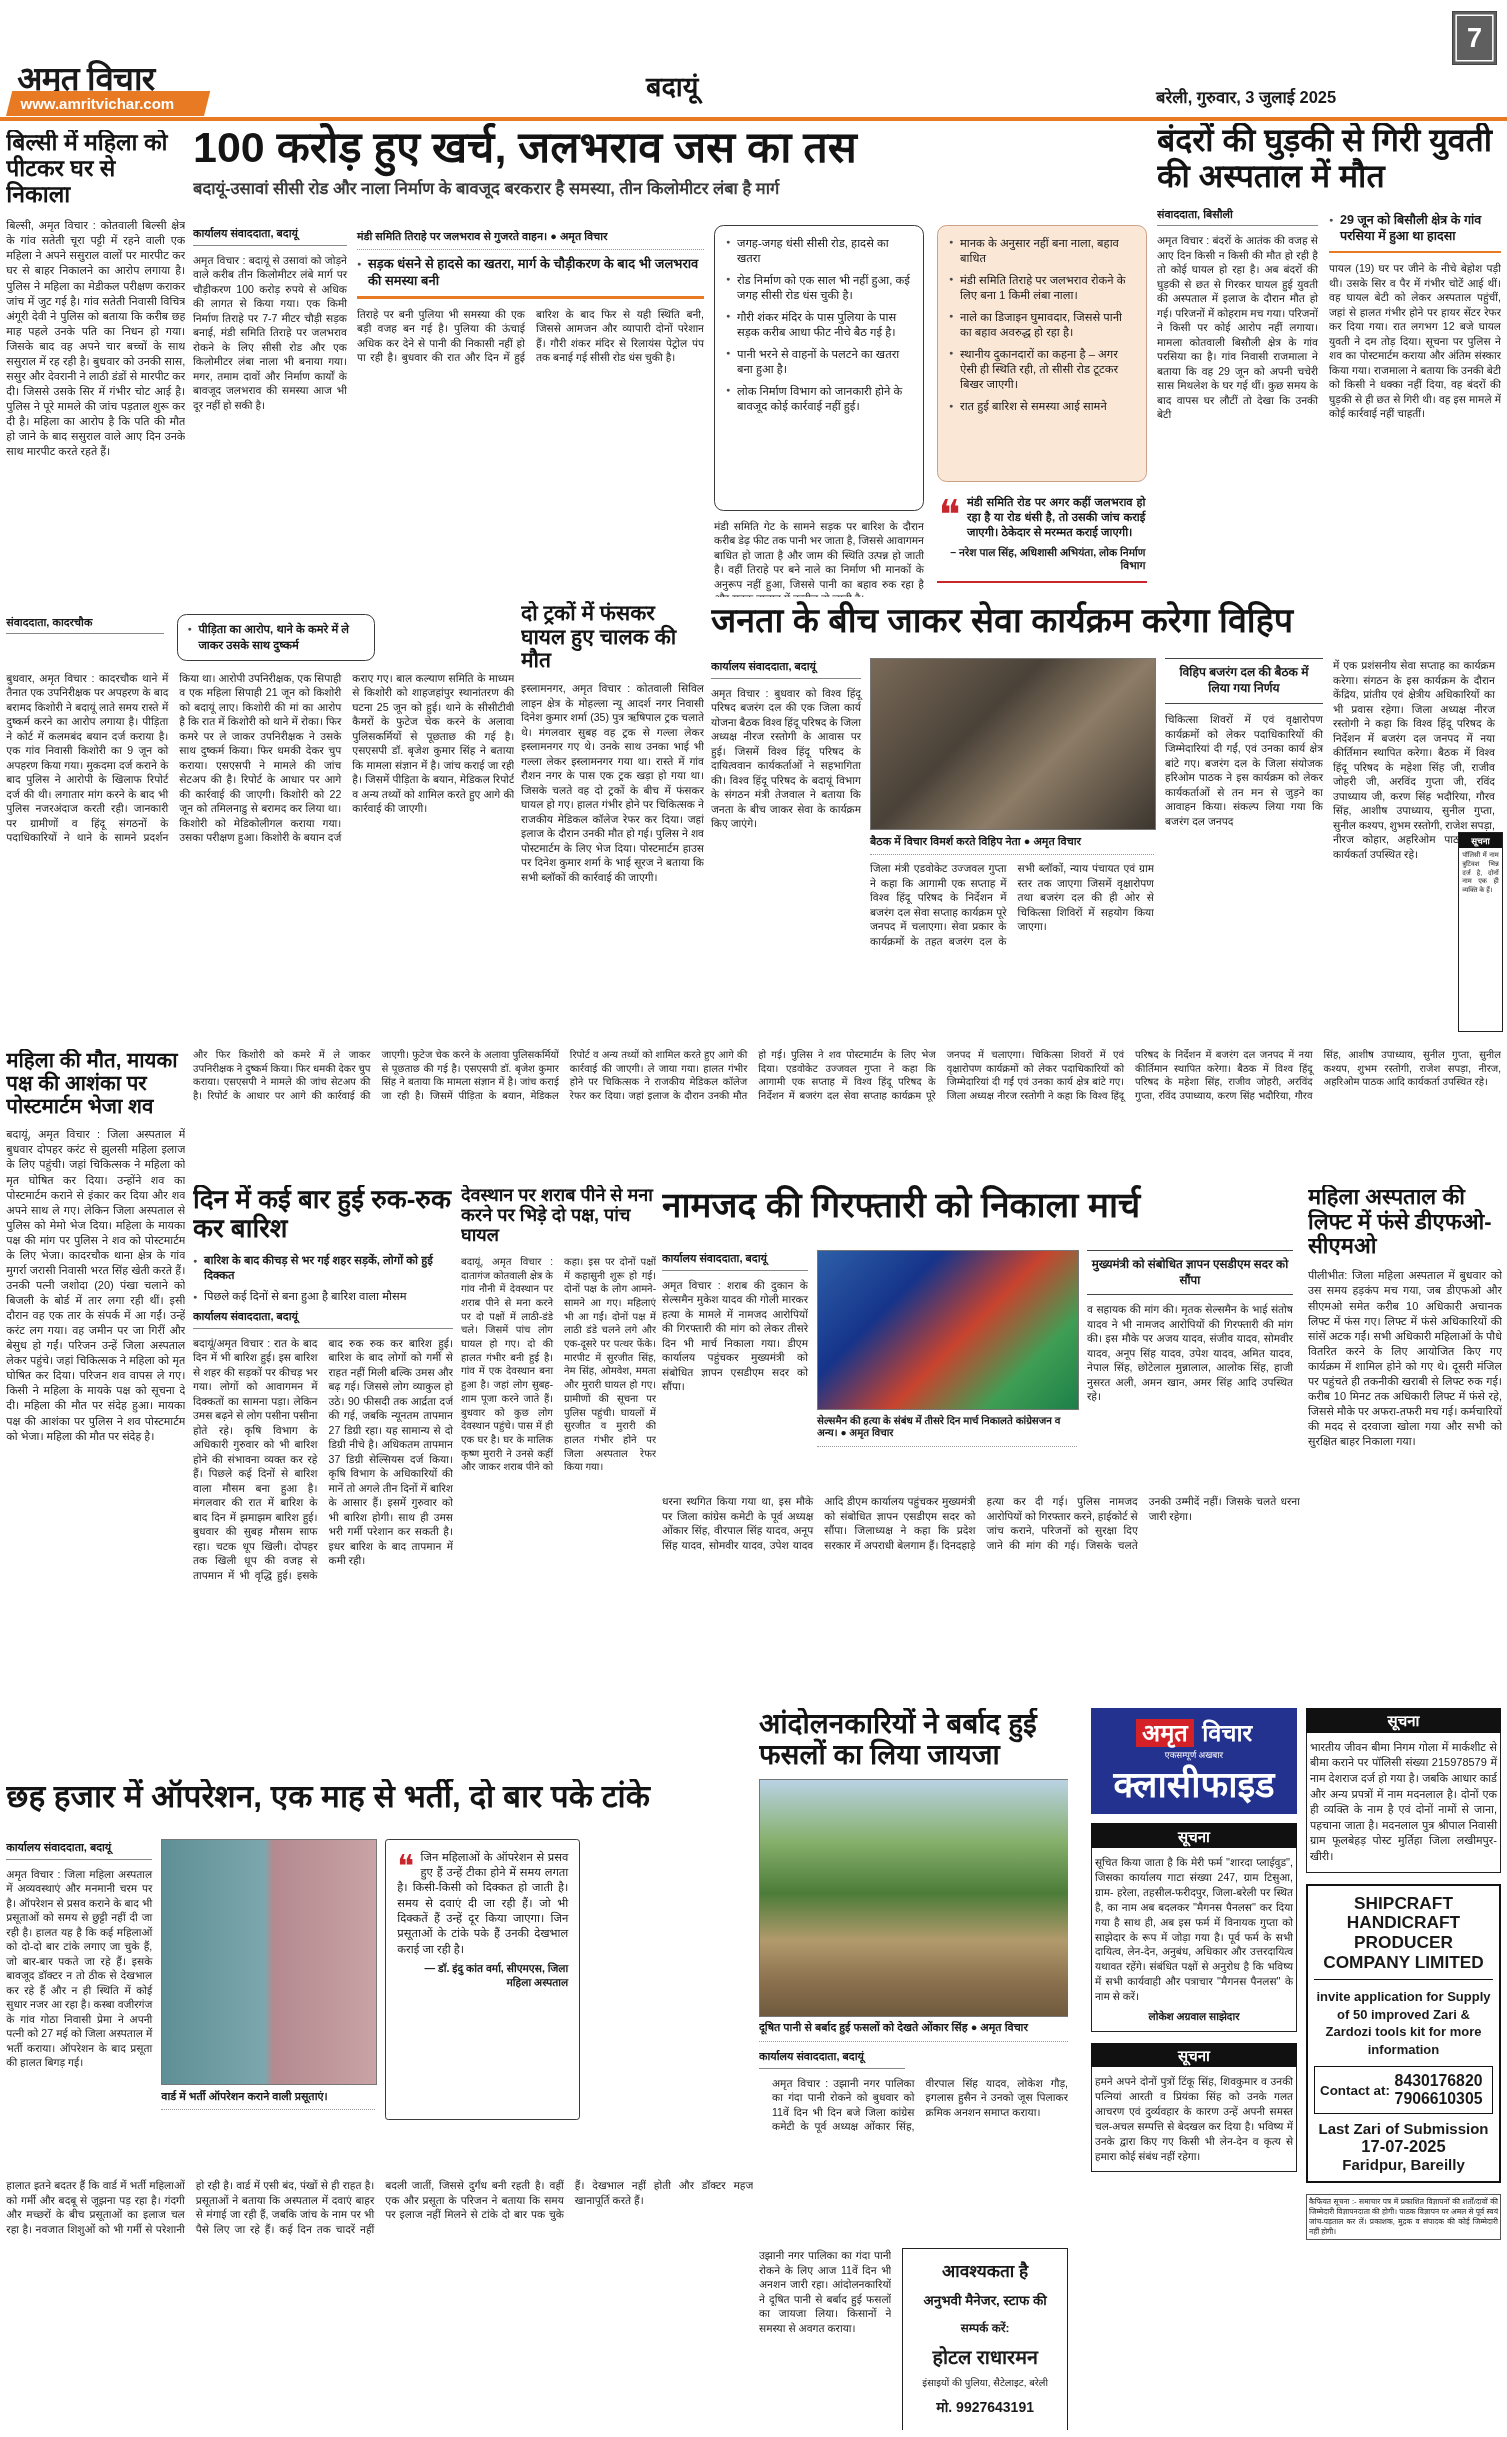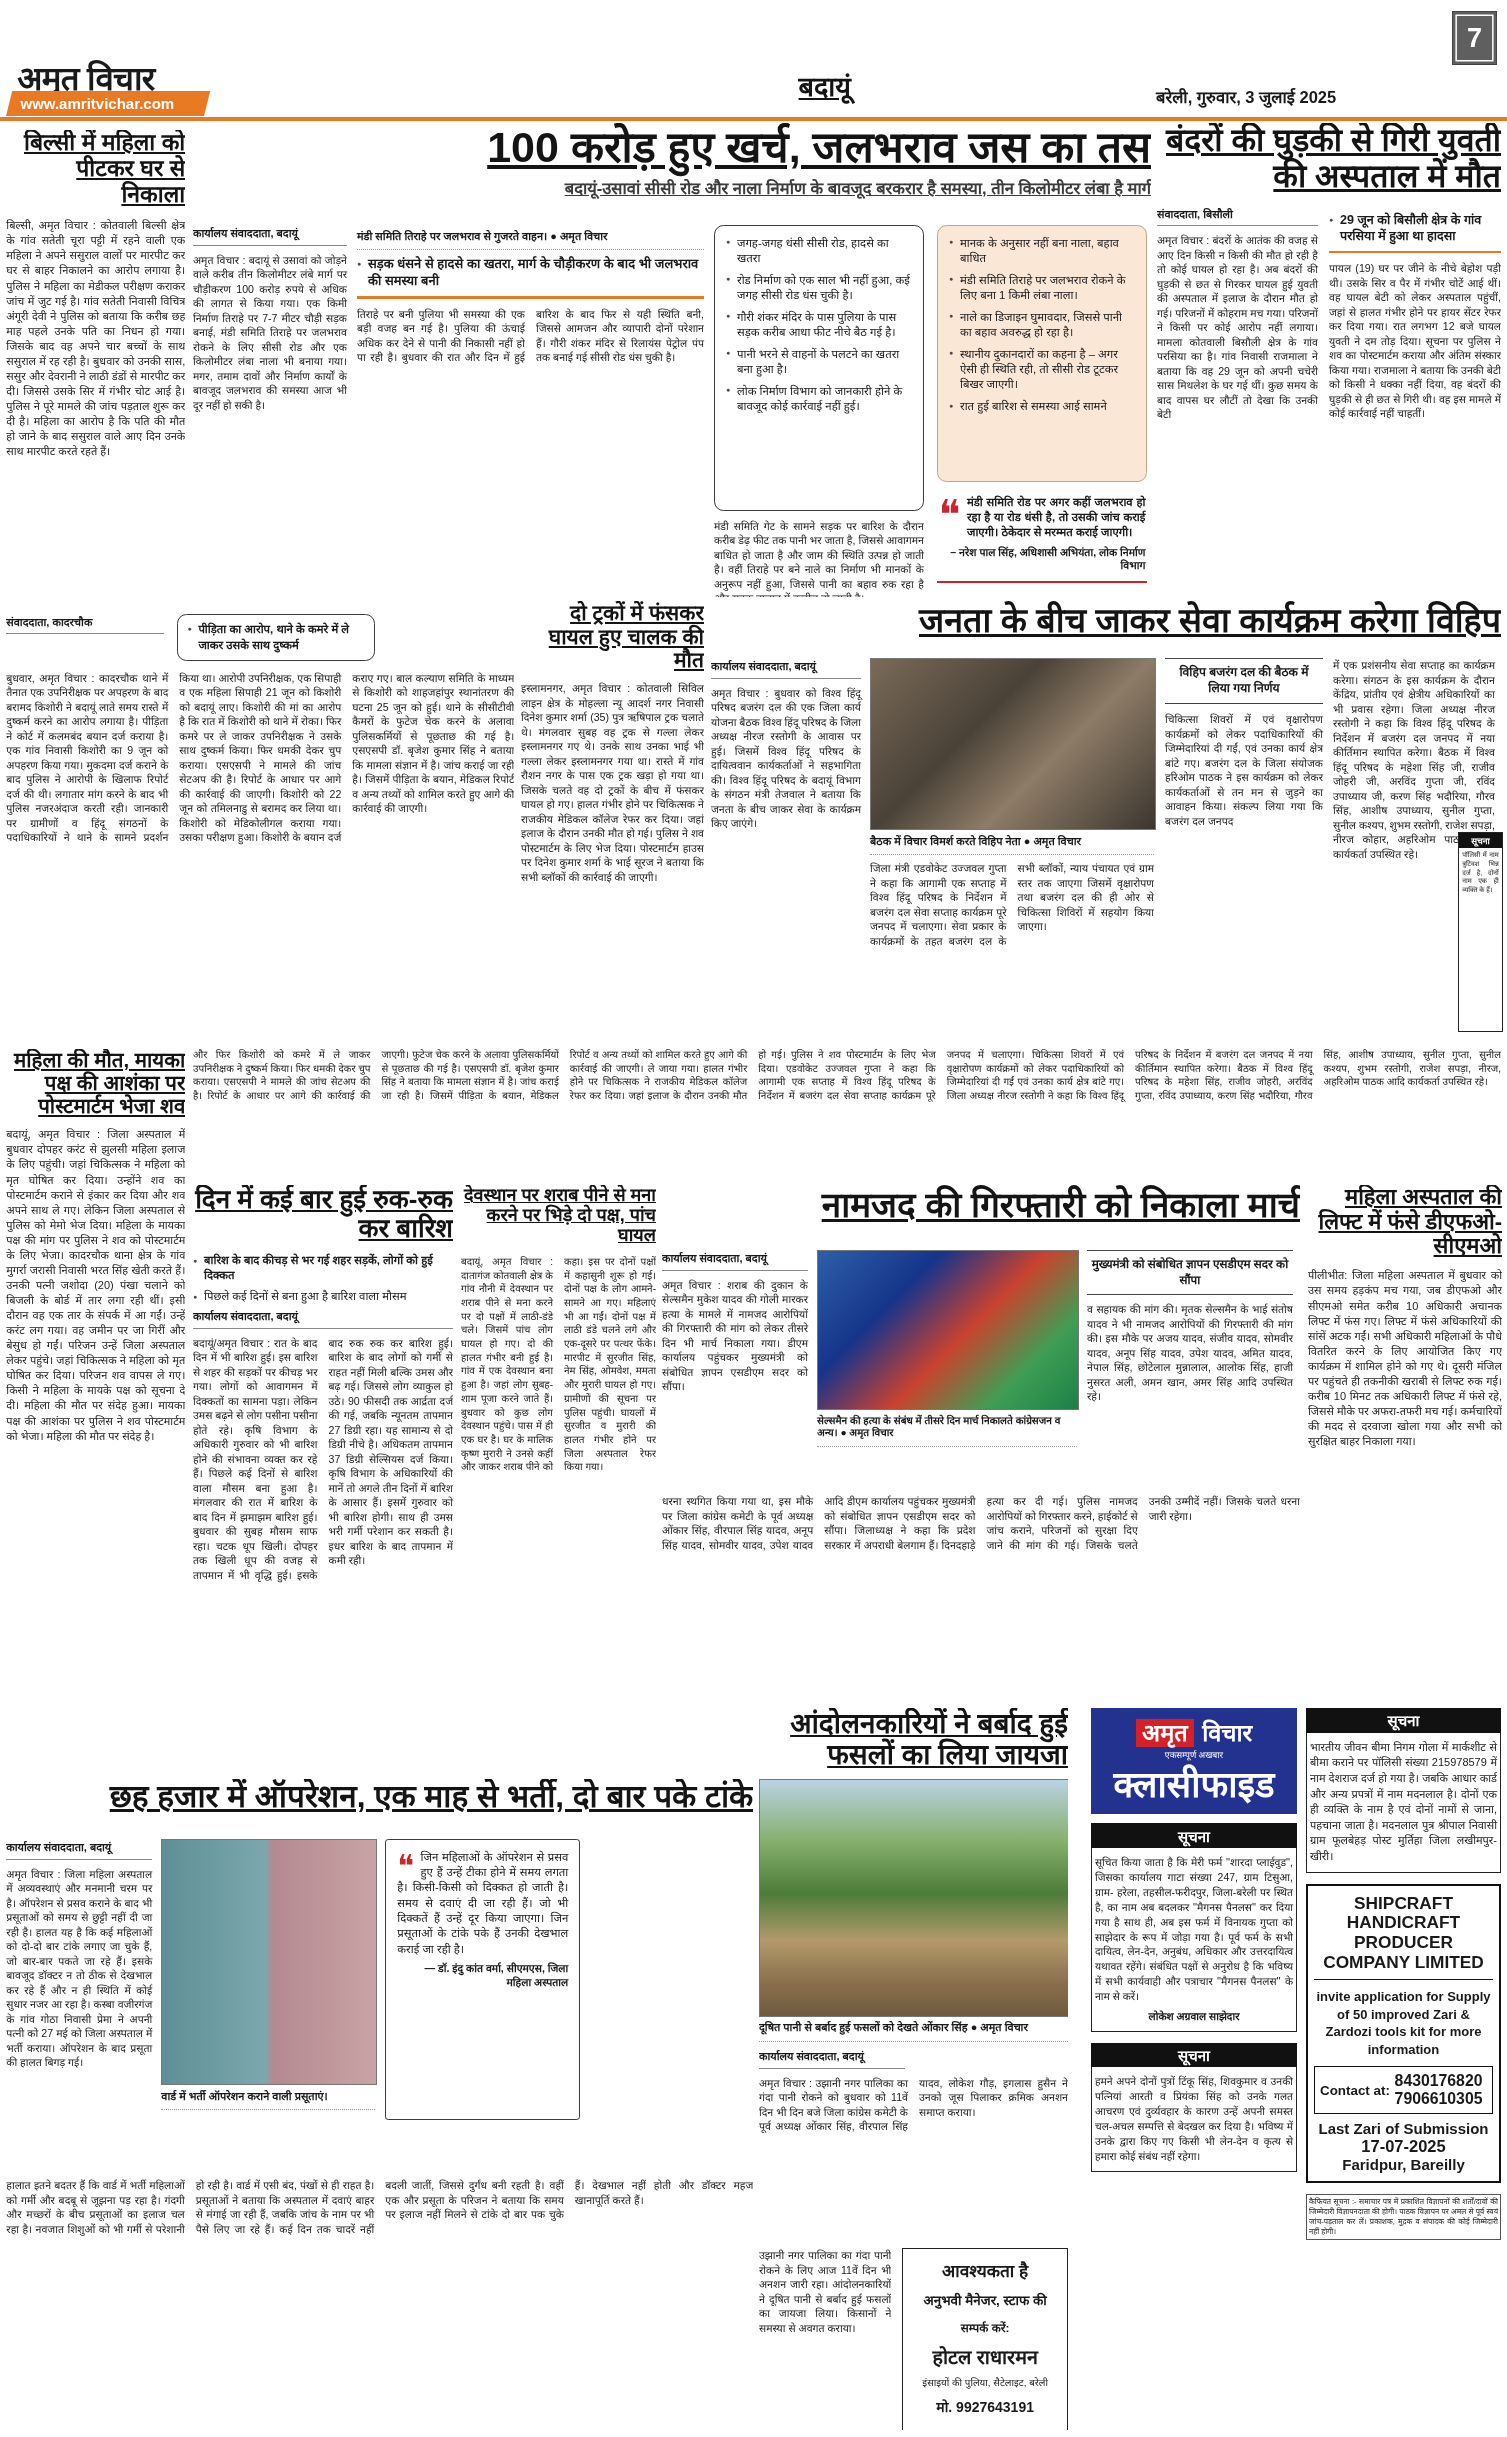--- a/index.html
+++ b/index.html
@@ -1,19 +1,19 @@
 <!DOCTYPE html>
 <html lang="hi" style="font-size:12.6px"><head>
 <meta charset="utf-8">
 <style>
   html,body{margin:0;padding:0;background:#e8e8e8;}
   #page{position:relative;width:1508px;height:2438px;background:#fff;overflow:hidden;
         font-family:"Liberation Sans","DejaVu Sans",sans-serif;color:#1a1a1a;}
   .abs{position:absolute;}
-  .hl{font-weight:bold;color:#141414;line-height:1.12;text-align:right;text-decoration:underline;}
+  .hl{font-weight:bold;color:#141414;line-height:1.12;text-align:left;}
   .bodytxt{font-size:10.6px;line-height:1.37;text-align:justify;color:#1b1b1b;}
   .cols2{column-count:2;column-gap:11px;}
   .cols3{column-count:3;column-gap:11px;}
   .cols4{column-count:4;column-gap:11px;}
   .cols7{column-count:7;column-gap:11px;}
   .byline{font-weight:bold;font-size:11px;padding-bottom:4.7px;border-bottom:0.8px solid #888;margin-bottom:7px;}
   .photo{position:relative;border:0.8px solid #777;overflow:hidden;}
   .cap{font-weight:bold;font-size:11px;line-height:1.25;padding:4.7px 0 5.5px;border-bottom:0.8px dotted #999;margin-bottom:6.3px;}
   .bbox{border:1.3px solid #3a3a3a;border-radius:9.5px;padding:9.5px 11px;background:#fff;}
   .bbox.peach{background:#fbe7d6;border-color:#caa086;}
@@ -219,21 +219,21 @@
     <div class="abs" style="left:0;top:399px;width:747px;height:246px;">
       <div class="bodytxt cols4" style="height:100%;overflow:hidden;">हालात इतने बदतर हैं कि वार्ड में भर्ती महिलाओं को गर्मी और बदबू से जूझना पड़ रहा है। गंदगी और मच्छरों के बीच प्रसूताओं का इलाज चल रहा है। नवजात शिशुओं को भी गर्मी से परेशानी हो रही है। वार्ड में एसी बंद, पंखों से ही राहत है। प्रसूताओं ने बताया कि अस्पताल में दवाएं बाहर से मंगाई जा रही हैं, जबकि जांच के नाम पर भी पैसे लिए जा रहे हैं। कई दिन तक चादरें नहीं बदली जातीं, जिससे दुर्गंध बनी रहती है। वहीं एक और प्रसूता के परिजन ने बताया कि समय पर इलाज नहीं मिलने से टांके दो बार पक चुके हैं। देखभाल नहीं होती और डॉक्टर महज खानापूर्ति करते हैं।</div>
     </div>
   </div>
 
   <div class="abs" style="left:759px;top:1708px;width:309px;height:722px;overflow:hidden;">
     <div class="hl" style="font-size:28px;">आंदोलनकारियों ने बर्बाद हुई फसलों का लिया जायजा</div>
     <div class="photo" style="width:100%;height:236px;margin-top:7.9px;background:linear-gradient(180deg,#b9d2e4 0%,#86b06c 26%,#4c7c39 48%,#b29a6c 68%,#8a6f4d 86%,#6f5a3e 100%);"></div>
     <div class="cap">दूषित पानी से बर्बाद हुई फसलों को देखते ओंकार सिंह ● अमृत विचार</div>
     <div class="byline" style="width:146px;">कार्यालय संवाददाता, बदायूं</div>
-    <div class="bodytxt cols2" style="height:165px;overflow:hidden;">अमृत विचार : उझानी नगर पालिका का गंदा पानी रोकने को बुधवार को 11वें दिन भी दिन बजे जिला कांग्रेस कमेटी के पूर्व अध्यक्ष ओंकार सिंह, वीरपाल सिंह यादव, लोकेश गौड़, इगलास हुसैन ने उनको जूस पिलाकर क्रमिक अनशन समाप्त कराया।</div>
+    <div class="bodytxt cols2" style="height:165px;overflow:hidden;margin-left:13px;">अमृत विचार : उझानी नगर पालिका का गंदा पानी रोकने को बुधवार को 11वें दिन भी दिन बजे जिला कांग्रेस कमेटी के पूर्व अध्यक्ष ओंकार सिंह, वीरपाल सिंह यादव, लोकेश गौड़, इगलास हुसैन ने उनको जूस पिलाकर क्रमिक अनशन समाप्त कराया।</div>
     <div style="display:flex;gap:11px;margin-top:7.9px;">
       <div class="bodytxt" style="width:134px;height:236px;overflow:hidden;">उझानी नगर पालिका का गंदा पानी रोकने के लिए आज 11वें दिन भी अनशन जारी रहा। आंदोलनकारियों ने दूषित पानी से बर्बाद हुई फसलों का जायजा लिया। किसानों ने समस्या से अवगत कराया।</div>
       <div style="width:153px;border:1.6px solid #222;padding:9.5px 6.3px;text-align:center;height:217px;">
         <div style="font-weight:bold;font-size:17.3px;">आवश्यकता है</div>
         <div style="font-weight:bold;font-size:13.4px;margin-top:9.5px;">अनुभवी मैनेजर, स्टाफ की</div>
         <div style="font-weight:bold;font-size:11.8px;margin-top:9.5px;">सम्पर्क करें:</div>
         <div style="font-weight:bold;font-size:19.7px;margin-top:7.9px;">होटल राधारमन</div>
         <div style="font-size:9.8px;margin-top:6.3px;">इंसाइयों की पुलिया, सैटेलाइट, बरेली</div>
         <div style="font-weight:bold;font-size:14px;margin-top:7.9px;">मो. 9927643191</div>
       </div>

